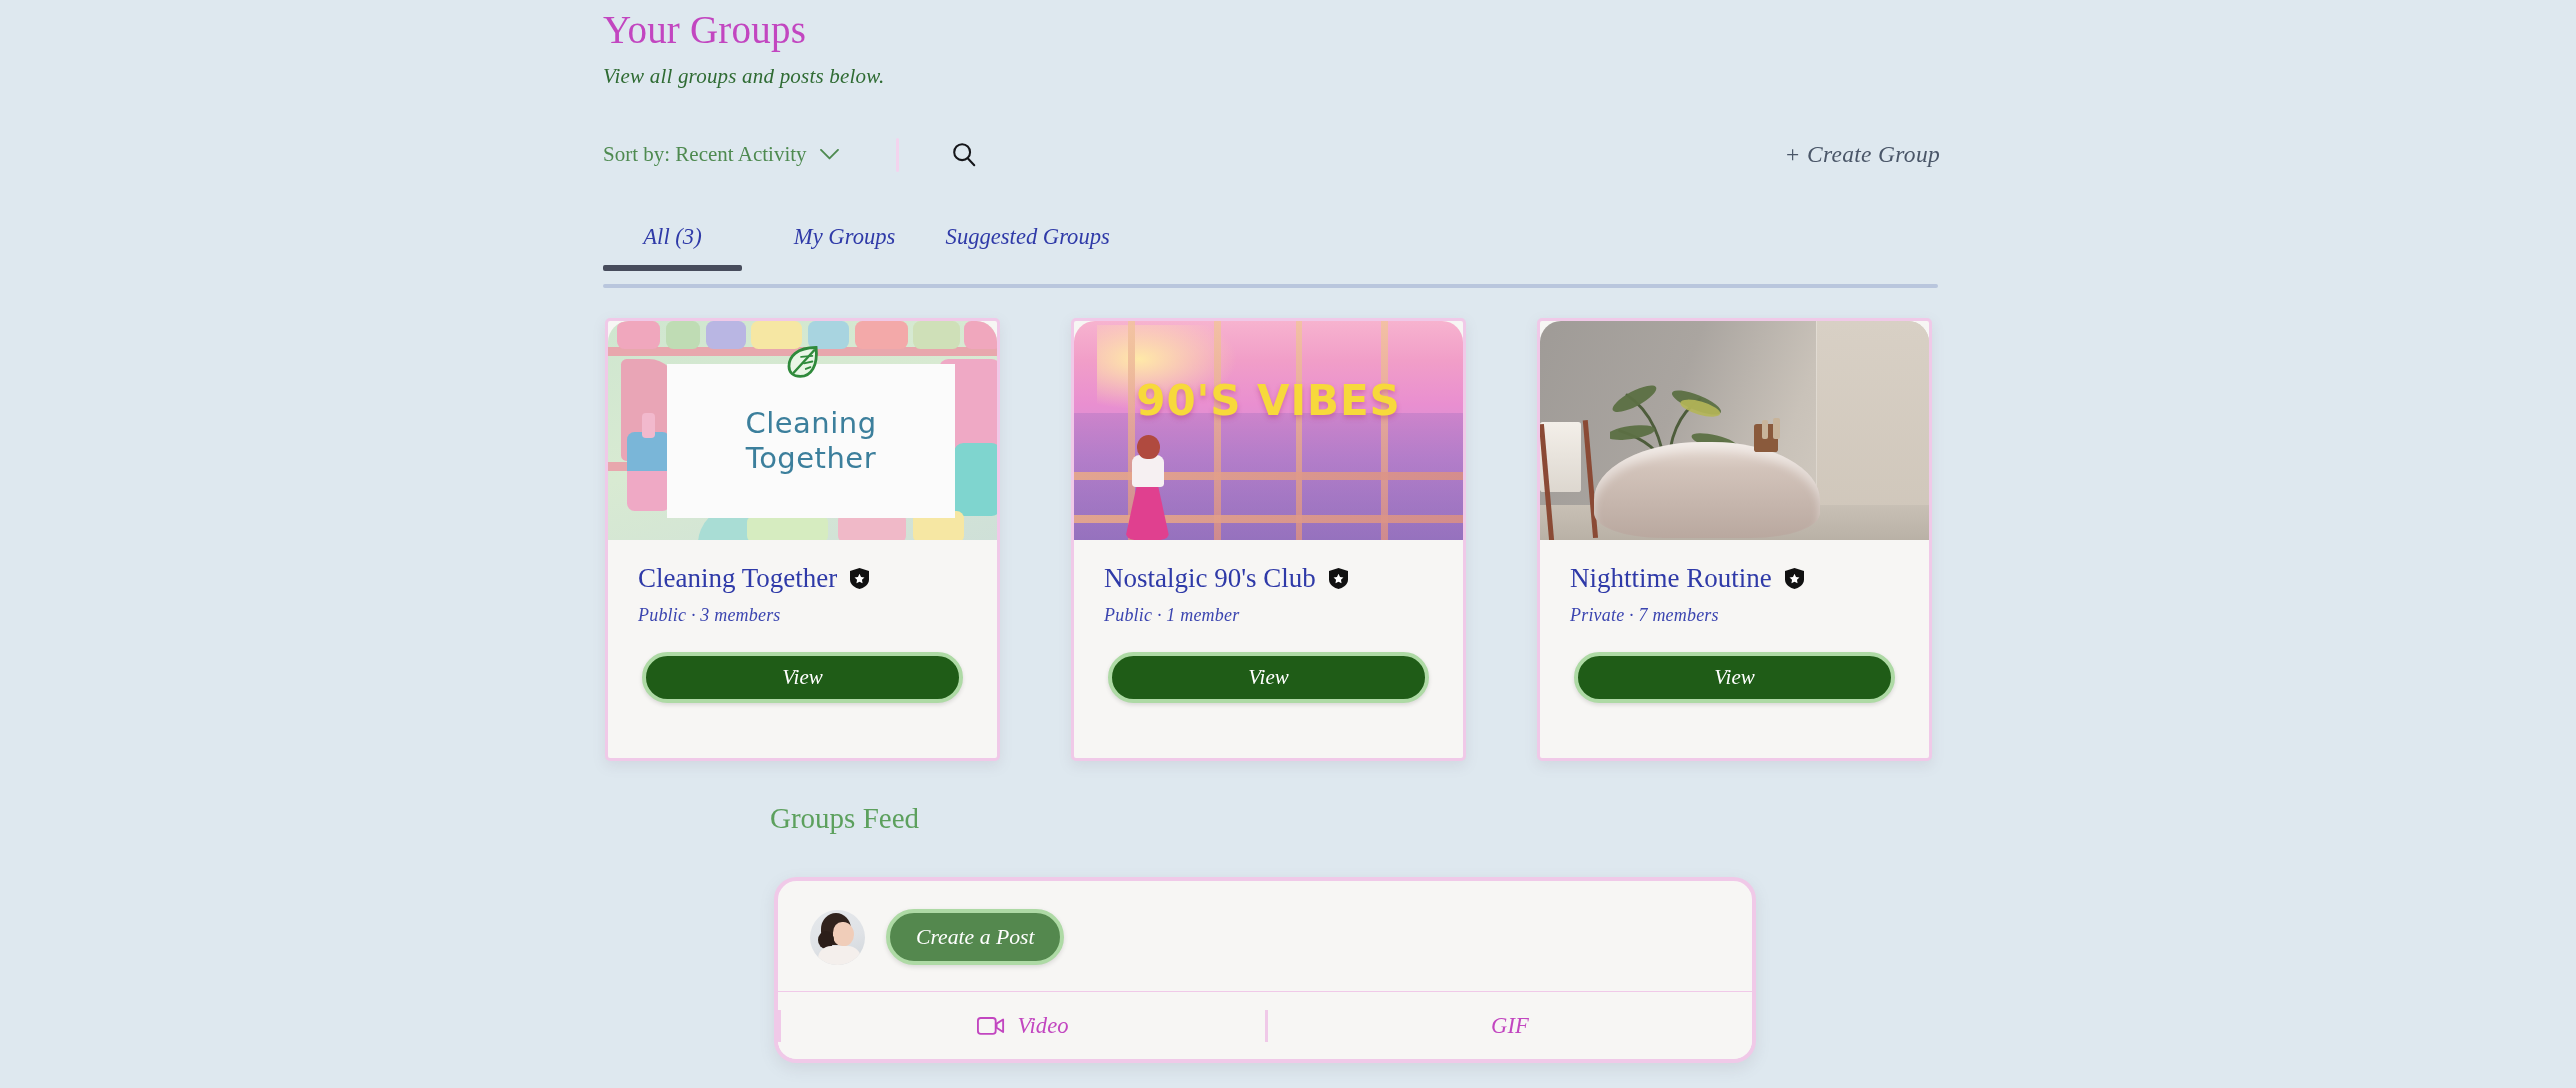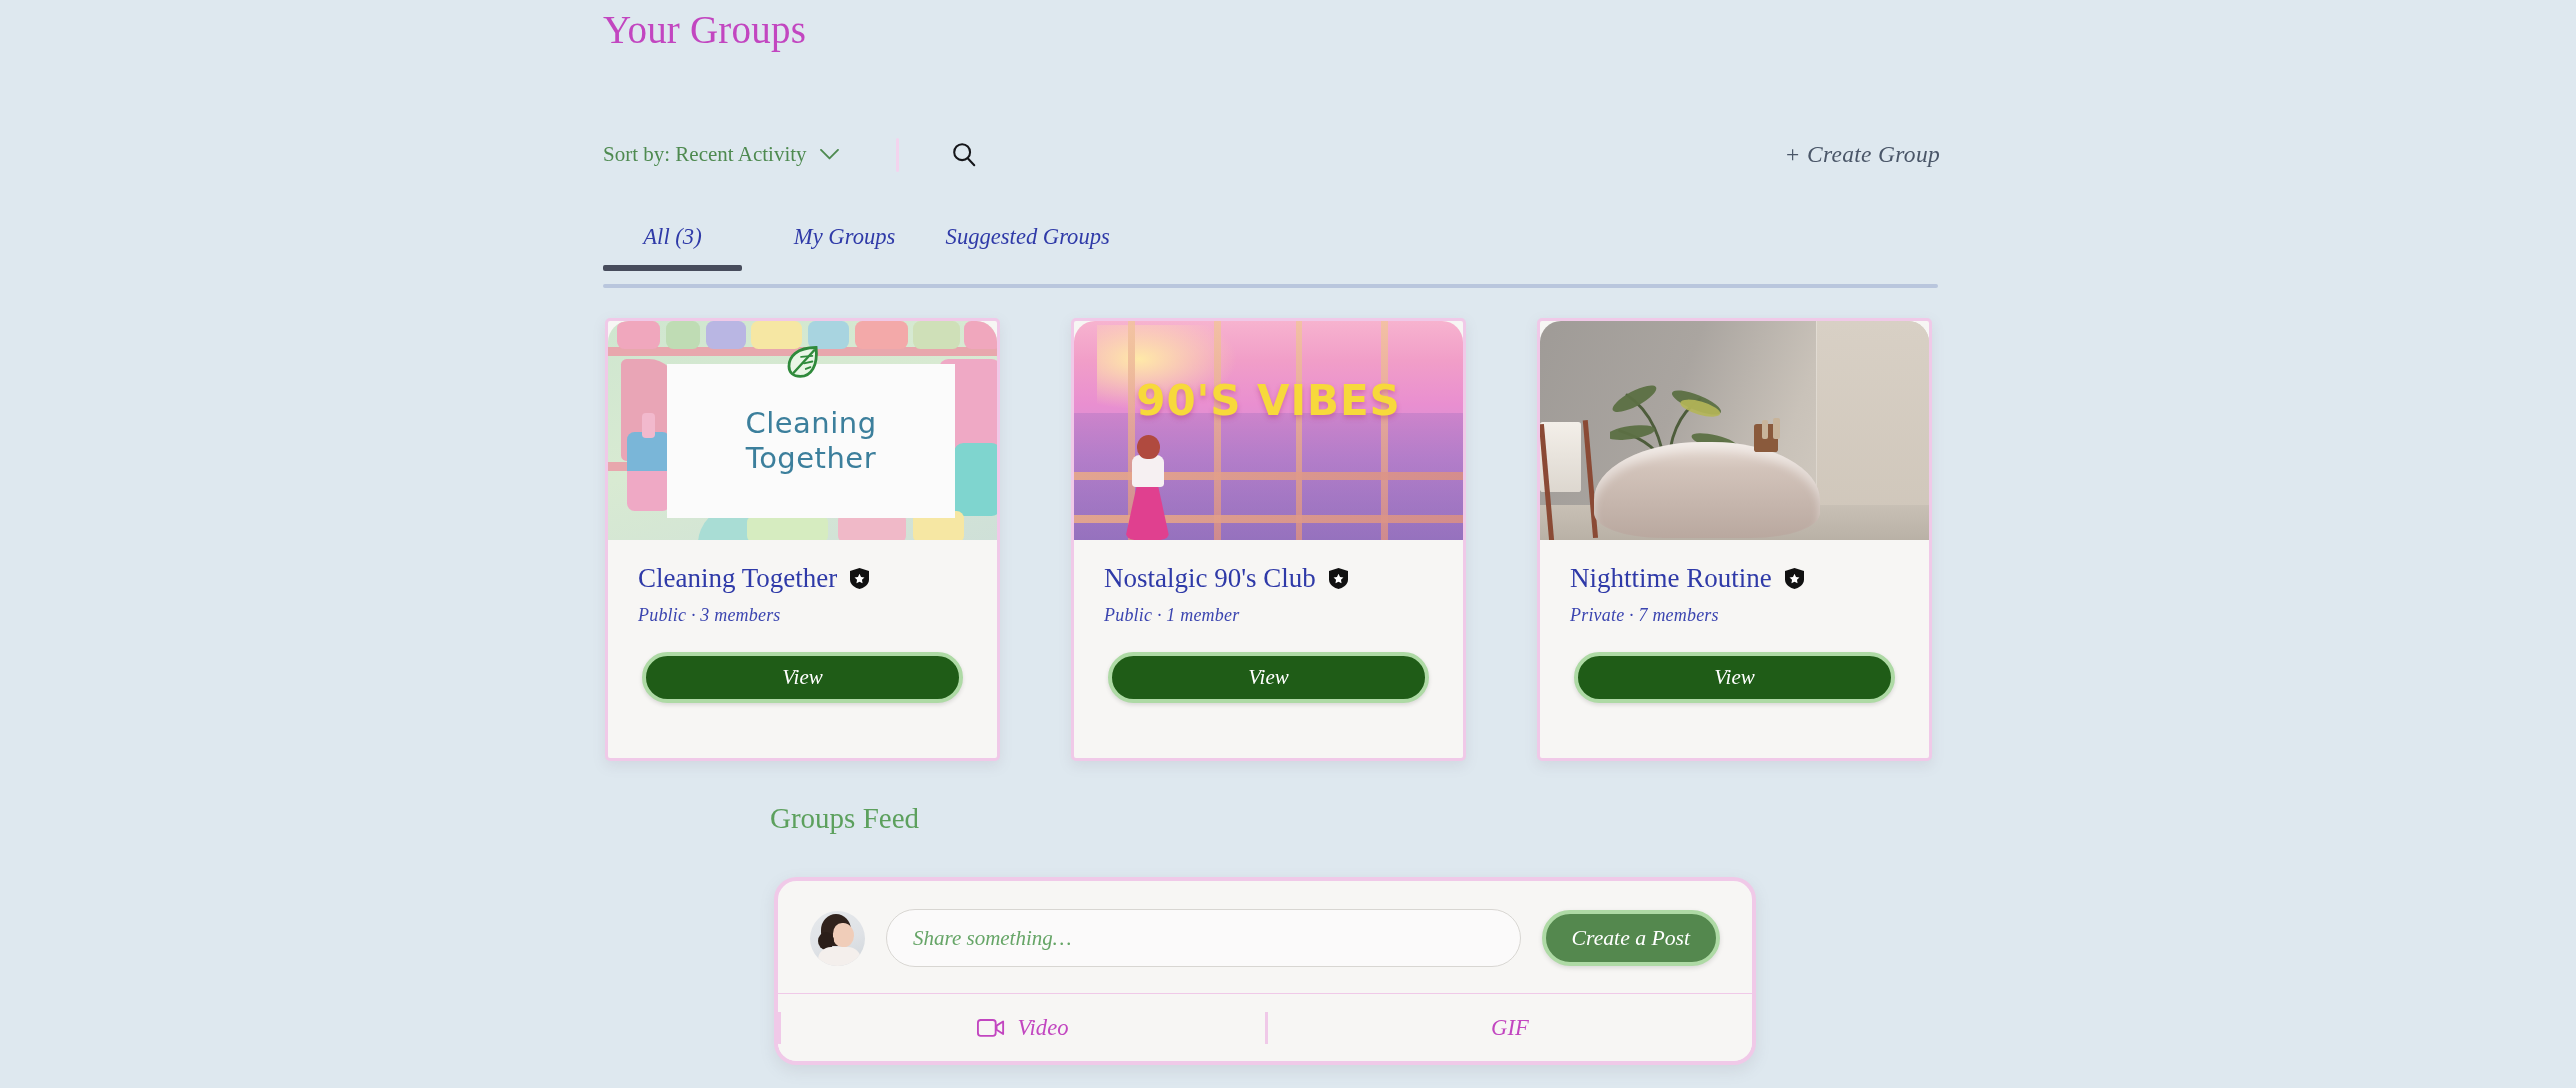--- a/index.html
+++ b/index.html
@@ -275,20 +275,21 @@
   .action-sep { width: 2.8px; height: 32px; background: #f0c9e8; flex: none; }
   .action svg { display: block; }
 </style>
 </head>
 <body>
 
 <div class="page">
 
   <div class="header">
     <div class="page-title">Your Groups</div>
+    <div class="page-subtitle">View all groups and posts below.</div>
   </div>
 
   <div class="controls">
     <div class="sort-control">
       <span>Sort by: Recent Activity</span>
       <span class="chev">
         <svg width="19" height="11.3" viewBox="0 0 20 12">
           <path d="M1 1 L10 10 L19 1" fill="none" stroke="#4e8a50" stroke-width="2" stroke-linecap="round" stroke-linejoin="round"></path>
         </svg>
       </span>
@@ -444,21 +445,20 @@
   <div class="feed-heading">Groups Feed</div>
 
   <div class="composer">
     <div class="composer-top">
       <div class="avatar">
         <div class="hair"></div>
           <div class="face"></div>
           <div class="bun"></div>
           <div class="body"></div>
       </div>
-      <input class="share-input" type="text" placeholder="Share something…" style="">
       <div class="create-post-btn">Create a Post</div>
     </div>
     <div class="composer-actions">
       <div class="action-sep"></div>
       <div class="action">
         <span>
           <svg width="28" height="21" viewBox="0 0 30 22">
             <rect x="1" y="3" width="19" height="17" rx="3" fill="none" stroke="#c246c0" stroke-width="2"></rect>
             <path d="M21 9 L28 4.5 L28 18 L21 13.5 Z" fill="none" stroke="#c246c0" stroke-width="2" stroke-linejoin="round"></path>
           </svg>

